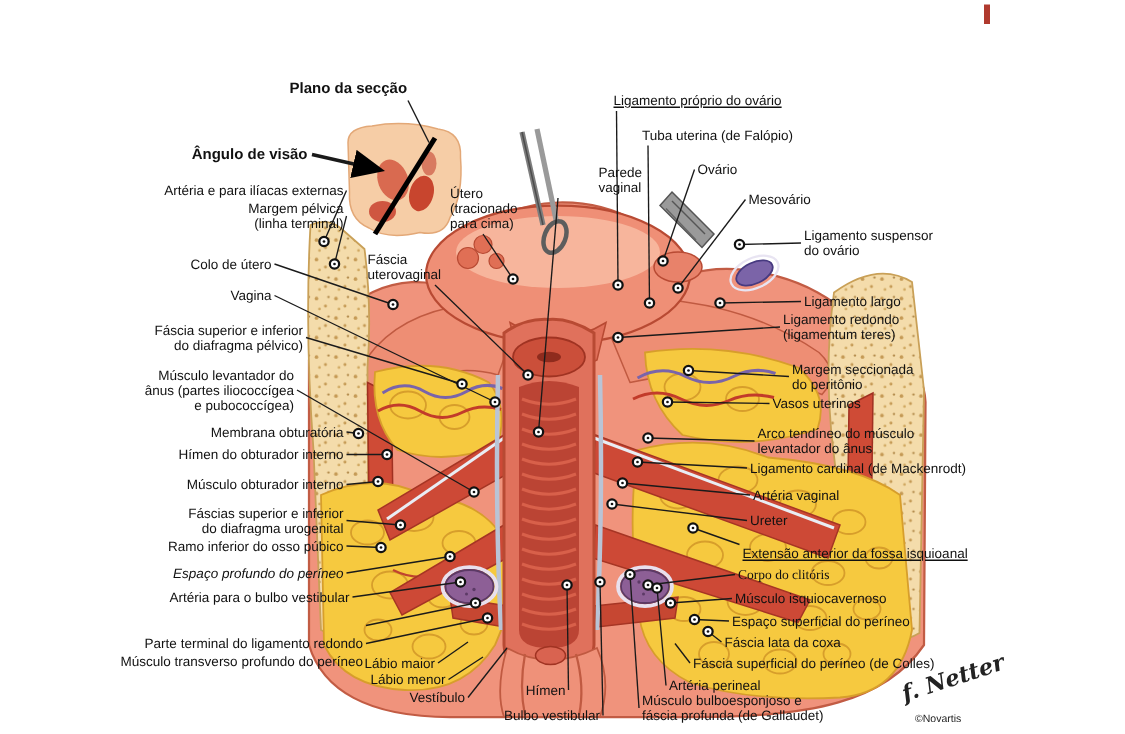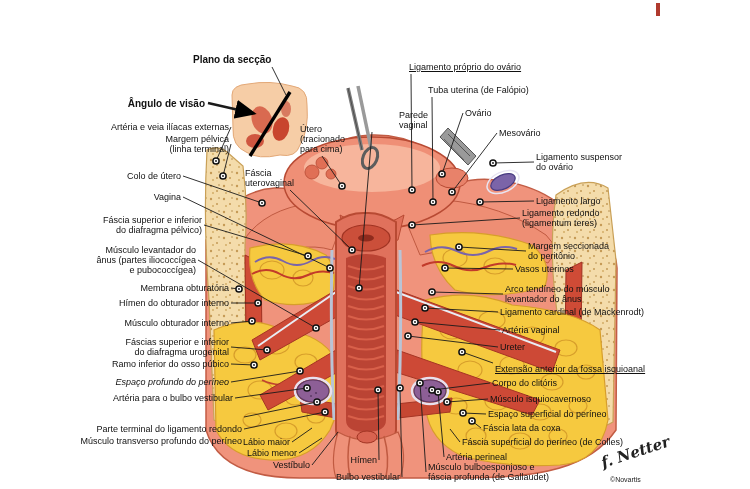--- a/index.html
+++ b/index.html
@@ -324,21 +324,21 @@
         <circle cx="438" cy="392" r="0.9" fill="#111"></circle>
         <line x1="426" y1="472" x2="420" y2="383" stroke="#1a1a1a" stroke-width="0.9"></line>
         <circle cx="420" cy="383" r="3.1" fill="#fff" stroke="#111" stroke-width="1.5"></circle>
         <circle cx="420" cy="383" r="0.9" fill="#111"></circle>
       </g>
   </svg>
 
   <div id="label-layer">
       <div class="label bold" style="top: 54px; left: 193px;">Plano da secção</div>
       <div class="label right bold" style="top: 98px; right: 545px;">Ângulo de visão</div>
-      <div class="label right" style="top: 122px; right: 521px;">Artéria e veia ilíacas externas</div>
+      <div class="label right" style="top: 122px; right: 521px;">Artéria e para ilíacas externas</div>
       <div class="label right" style="top: 134px; right: 521px;">Margem pélvica
 (linha terminal)</div>
       <div class="label right" style="top: 171px; right: 569px;">Colo de útero</div>
       <div class="label right" style="top: 192px; right: 569px;">Vagina</div>
       <div class="label right" style="top: 215px; right: 548px;">Fáscia superior e inferior
 do diafragma pélvico)</div>
       <div class="label right" style="top: 245px; right: 554px;">Músculo levantador do
 ânus (partes iliococcígea
 e pubococcígea)</div>
       <div class="label right" style="top: 283px; right: 521px;">Membrana obturatória</div>
@@ -374,21 +374,21 @@
 (ligamentum teres)</div>
       <div class="label" style="top: 241px; left: 528px;">Margem seccionada
 do peritônio</div>
       <div class="label" style="top: 264px; left: 515px;">Vasos uterinos</div>
       <div class="label" style="top: 284px; left: 505px;">Arco tendíneo do músculo
 levantador do ânus</div>
       <div class="label" style="top: 307px; left: 500px;">Ligamento cardinal (de Mackenrodt)</div>
       <div class="label" style="top: 325px; left: 502px;">Artéria vaginal</div>
       <div class="label" style="top: 342px; left: 500px;">Ureter</div>
       <div class="label" style="top: 364px; left: 495px; text-decoration: underline;">Extensão anterior da fossa isquioanal</div>
-      <div class="label" style="top: 378px; left: 492px;">Corpo do clitóris</div>
+      <div class="label" style="top: 378px; left: 492px; font-family: Liberation Serif, serif;">Corpo do clitóris</div>
       <div class="label" style="top: 394px; left: 490px;">Músculo isquiocavernoso</div>
       <div class="label" style="top: 409px; left: 488px;">Espaço superficial do períneo</div>
       <div class="label" style="top: 423px; left: 483px;">Fáscia lata da coxa</div>
       <div class="label" style="top: 437px; left: 462px;">Fáscia superficial do períneo (de Colles)</div>
       <div class="label" style="top: 452px; left: 446px;">Artéria perineal</div>
       <div class="label" style="top: 462px; left: 428px;">Músculo bulboesponjoso e
 fáscia profunda (de Gallaudet)</div>
     </div>
 
   <div class="signature">f. Netter</div>

